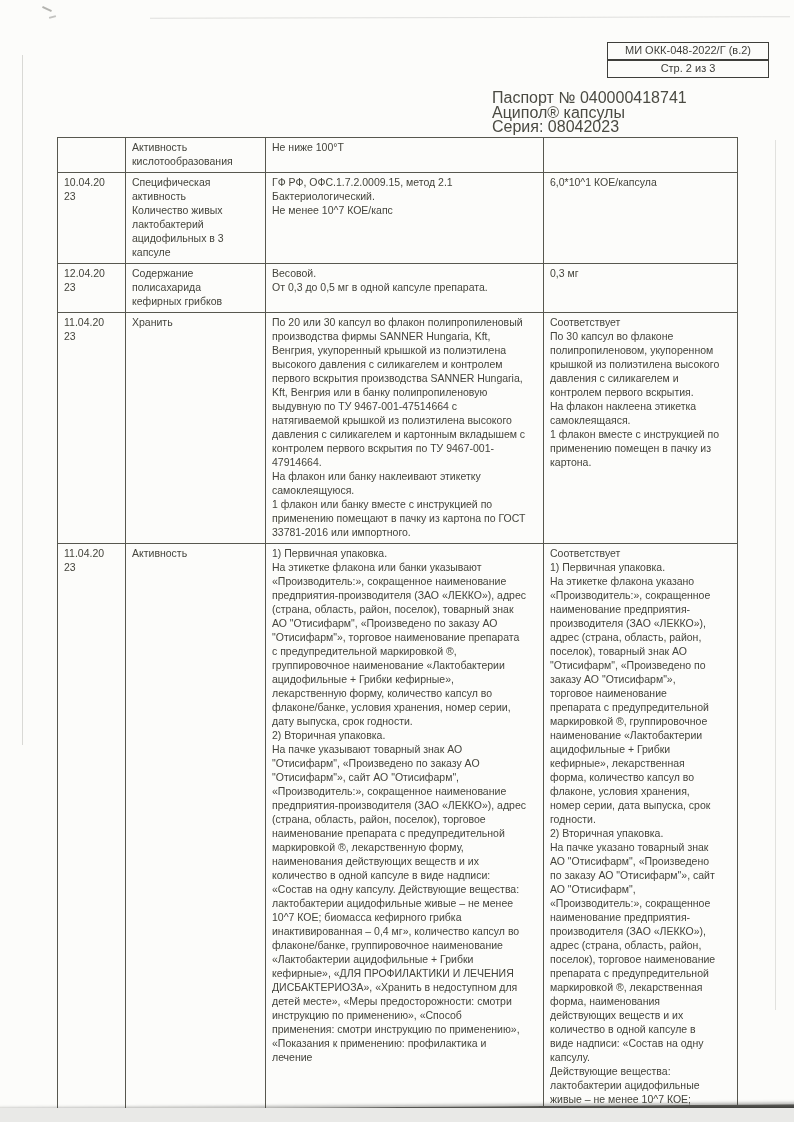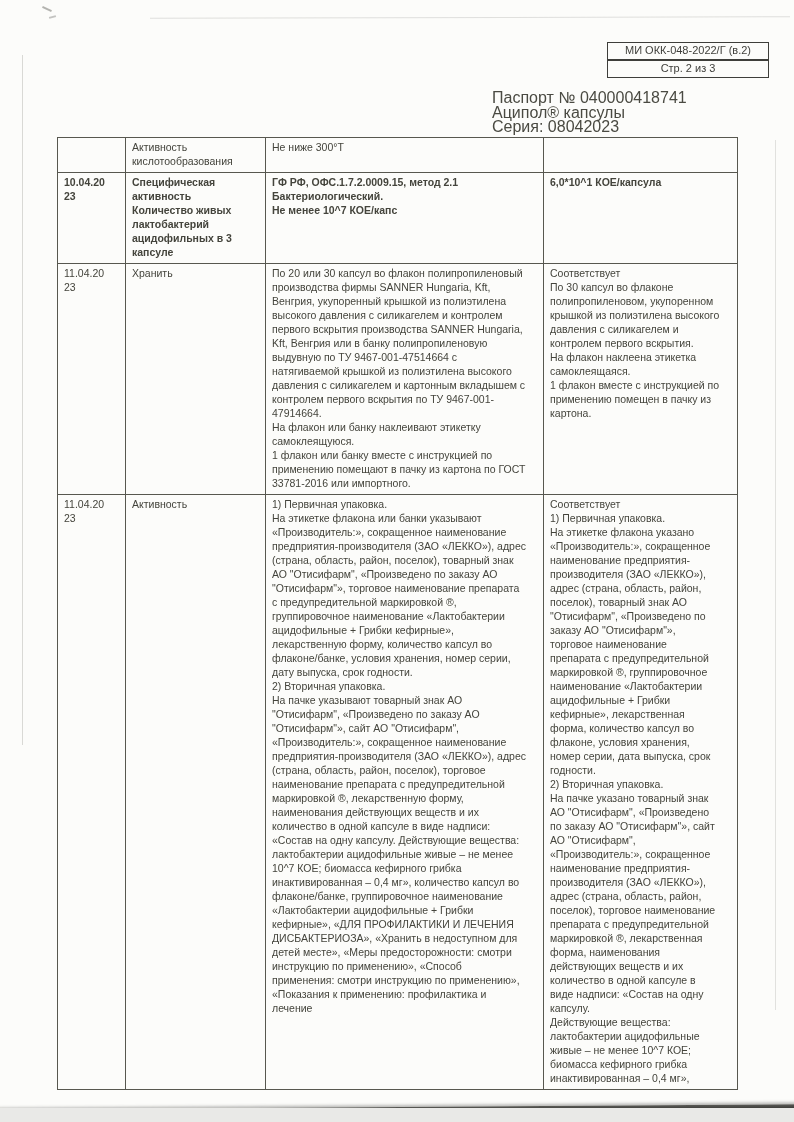--- a/index.html
+++ b/index.html
@@ -104,35 +104,44 @@
       <col style="width:68px">
       <col style="width:140px">
       <col style="width:278px">
       <col style="width:194px">
     </colgroup>
     <tbody>
       <tr style="height:30px;">
         <td></td>
         <td>Активность
 кислотообразования</td>
-        <td>Не ниже 300°Т</td>
+        <td>Не ниже 100°Т</td>
         <td></td>
       </tr>
-      <tr style="height:85px;font-weight:bold;">
+      <tr style="height:85px;">
         <td>10.04.2023</td>
         <td>Специфическая
 активность
 Количество живых
 лактобактерий
 ацидофильных в 3
 капсуле</td>
         <td>ГФ РФ, ОФС.1.7.2.0009.15, метод 2.1
 Бактериологический.
 Не менее 10^7 КОЕ/капс</td>
         <td>6,0*10^1 КОЕ/капсула</td>
+      </tr>
+      <tr style="height:45px;">
+        <td>12.04.2023</td>
+        <td>Содержание
+полисахарида
+кефирных грибков</td>
+        <td>Весовой.
+От 0,3 до 0,5 мг в одной капсуле препарата.</td>
+        <td>0,3 мг</td>
       </tr>
       <tr style="height:231px;">
         <td>11.04.2023</td>
         <td>Хранить</td>
         <td>По 20 или 30 капсул во флакон полипропиленовый производства фирмы SANNER Hungaria, Kft, Венгрия, укупоренный крышкой из полиэтилена высокого давления с силикагелем и контролем первого вскрытия производства SANNER Hungaria, Kft, Венгрия или в банку полипропиленовую выдувную по ТУ 9467-001-47514664 с натягиваемой крышкой из полиэтилена высокого давления с силикагелем и картонным вкладышем с контролем первого вскрытия по ТУ 9467-001-47914664.
 На флакон или банку наклеивают этикетку самоклеящуюся.
 1 флакон или банку вместе с инструкцией по применению помещают в пачку из картона по ГОСТ 33781-2016 или импортного.</td>
         <td>Соответствует
 По 30 капсул во флаконе полипропиленовом, укупоренном крышкой из полиэтилена высокого давления с силикагелем и контролем первого вскрытия.
 На флакон наклеена этикетка самоклеящаяся.

